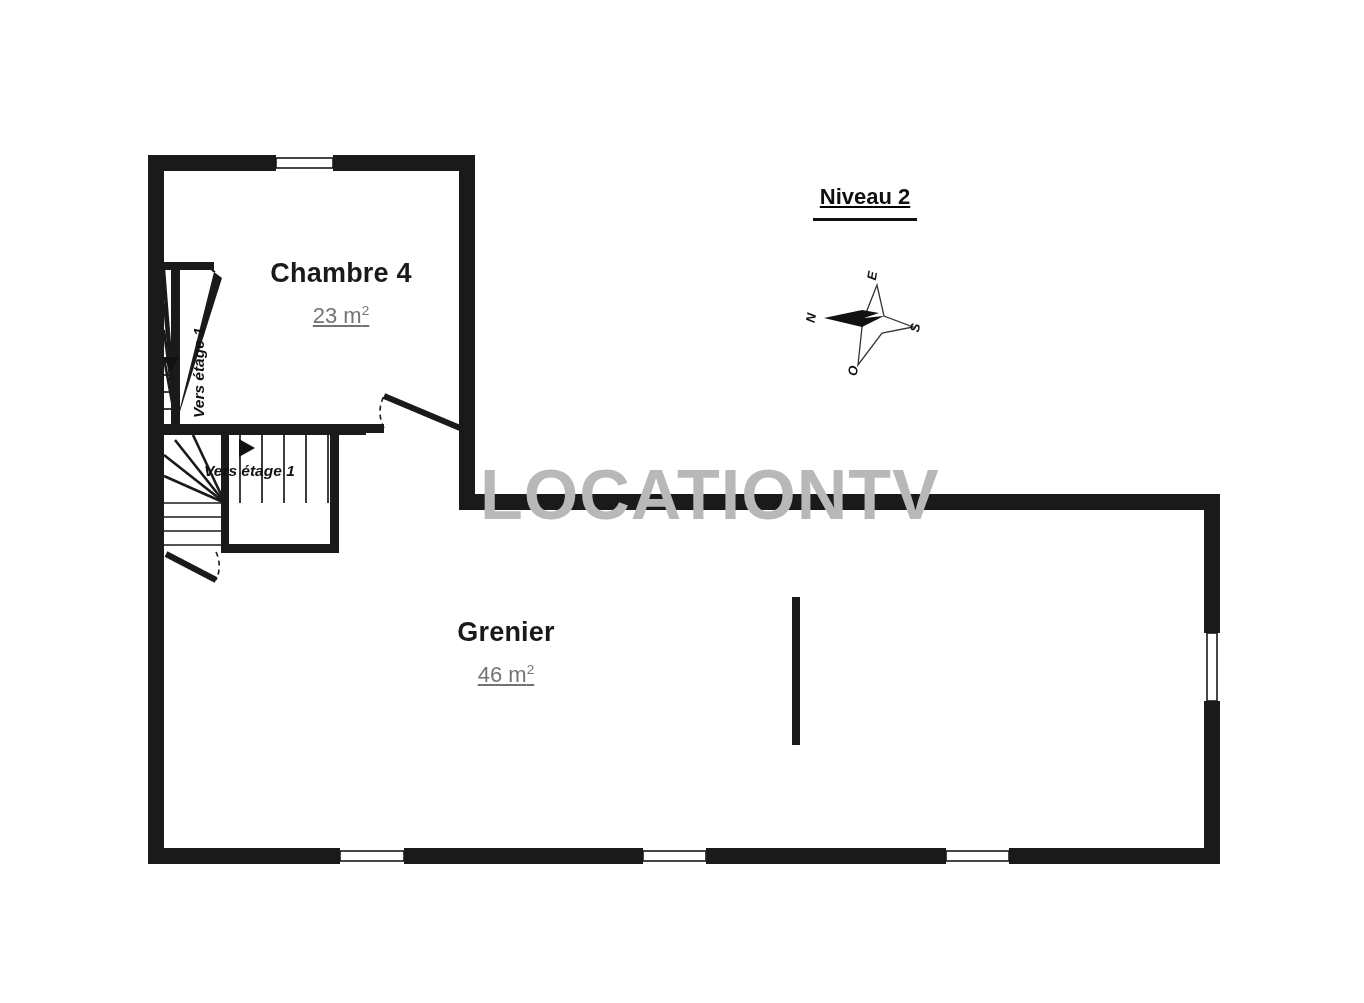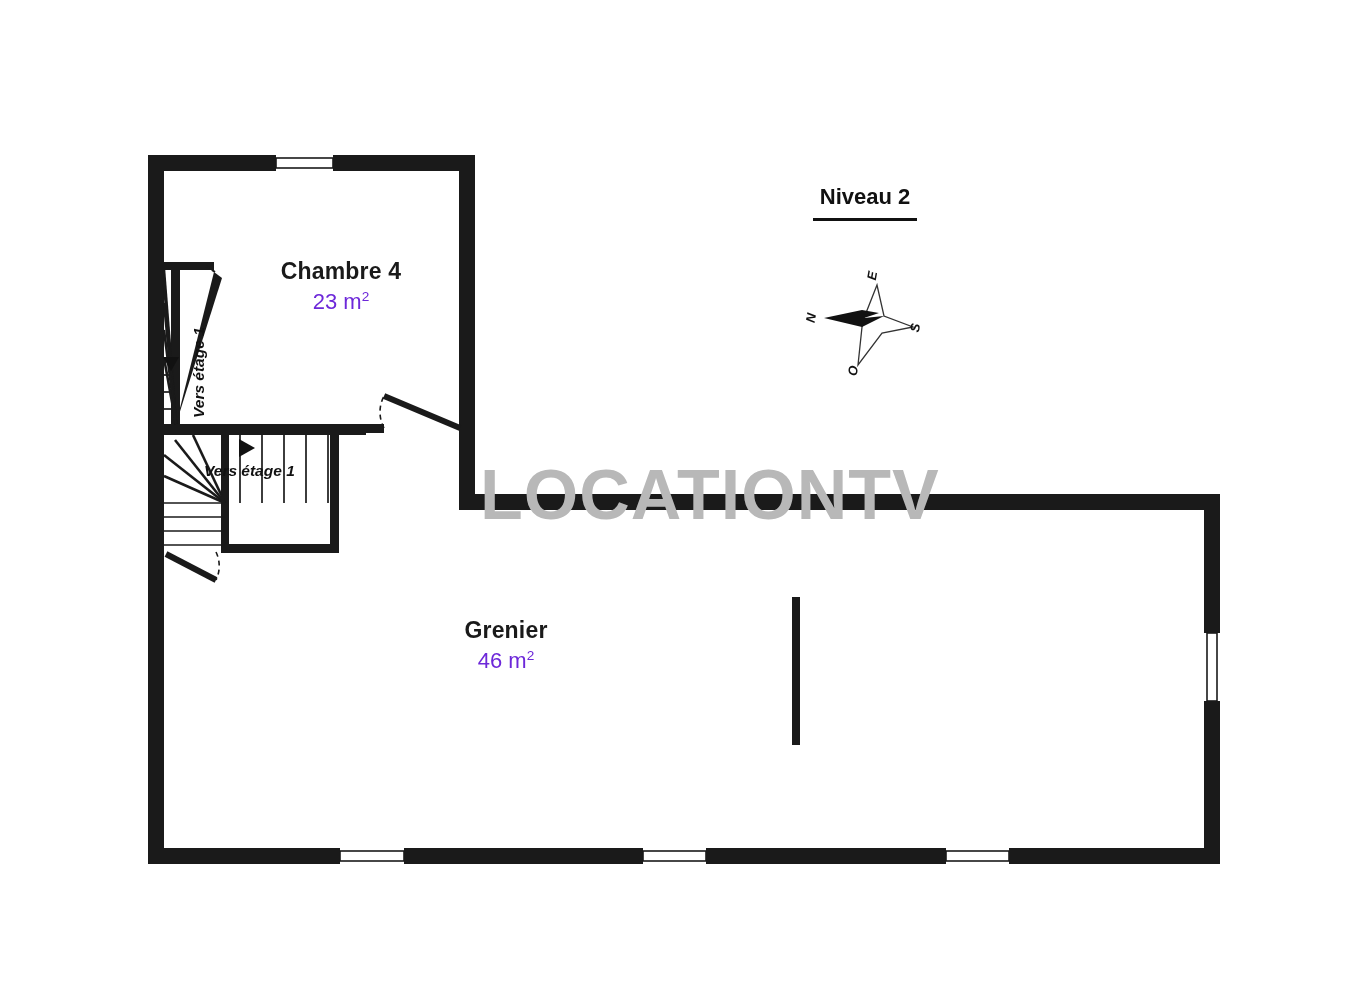--- a/index.html
+++ b/index.html
@@ -27,43 +27,45 @@
     height: 1003px;
     display: block;
   }
   .room-label-block {
     position: absolute;
     text-align: center;
     color: #1a1a1a;
     user-select: none;
   }
   .room-name {
-    font-size: 23px;
+    font-size: 27px;
     font-weight: bold;
     letter-spacing: 0.2px;
     line-height: 1.15;
     white-space: nowrap;
   }
   .room-area {
     font-size: 22px;
     font-weight: normal;
     line-height: 1.2;
-    margin-top: 5px;
-    color: #6d28d9;
-    white-space: nowrap;
+    margin-top: 14px;
+    color: #737373;
+    white-space: nowrap;
+    text-decoration: underline;
   }
   .room-area sup {
     font-size: 0.62em;
     vertical-align: super;
     line-height: 0;
   }
   .level-title-block {
     position: absolute;
     text-align: center;
     user-select: none;
+    text-decoration: underline;
   }
   .level-title {
     font-size: 22px;
     font-weight: bold;
     color: #111111;
     white-space: nowrap;
   }
   .level-underline {
     margin: 8px auto 0 auto;
     width: 104px;

